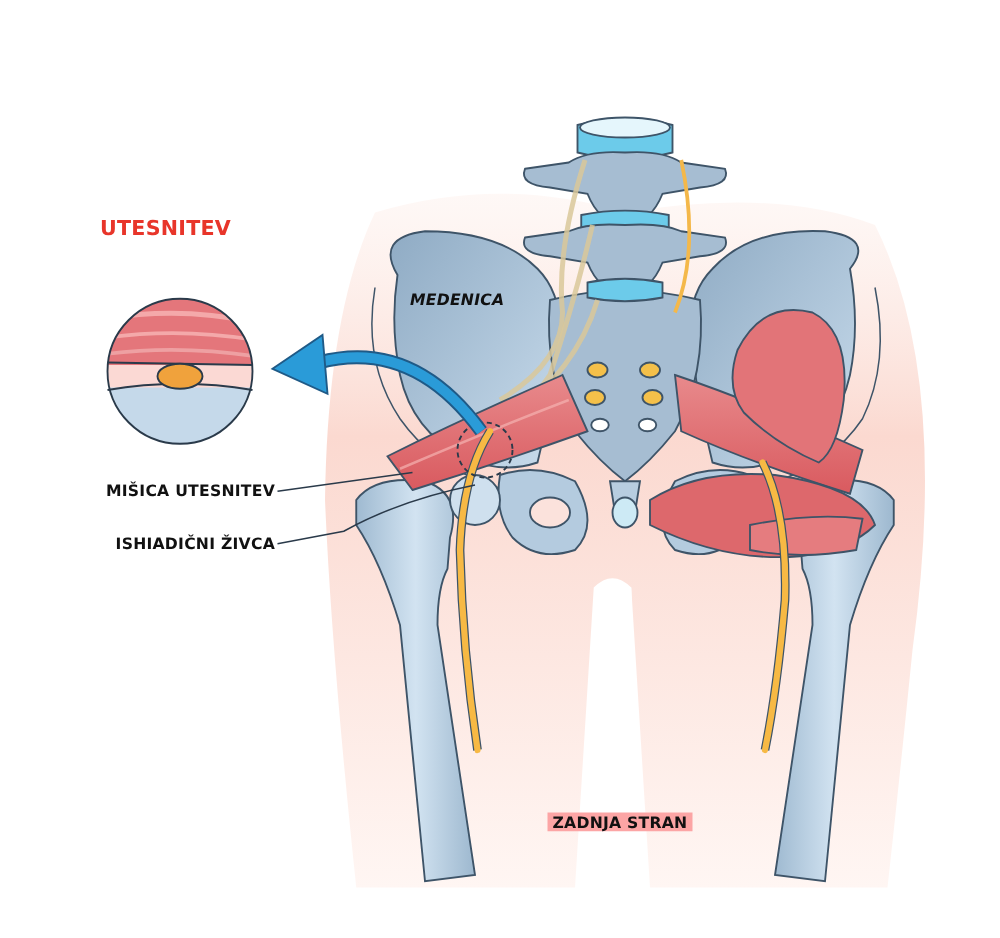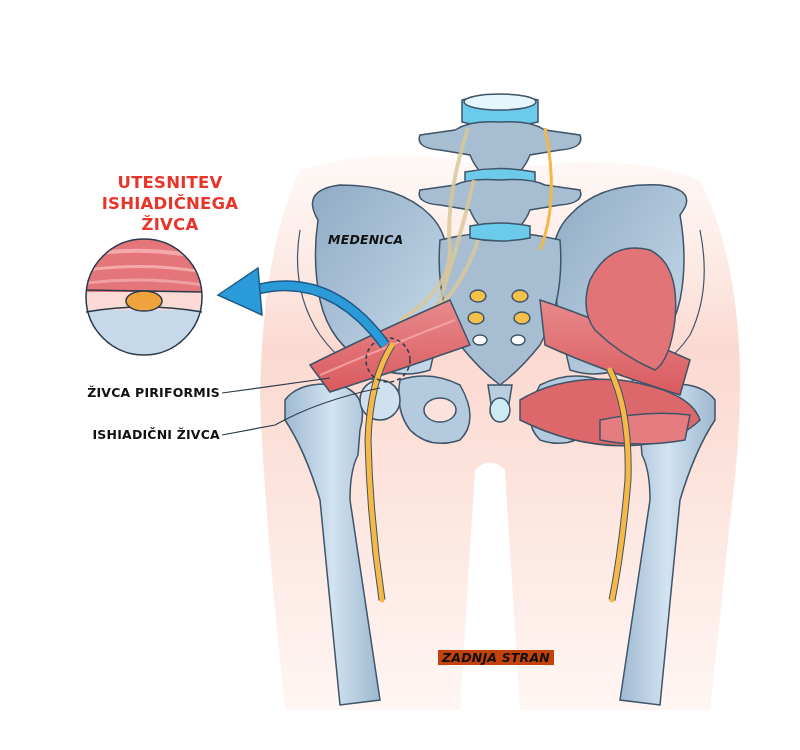--- a/index.html
+++ b/index.html
@@ -2,27 +2,27 @@
 <html><head>
   <meta charset="utf-8">
   <style>
     html, body { margin: 0; padding: 0; background: #ffffff; }
     body { width: 800px; height: 750px; position: relative; overflow: hidden; font-family: "DejaVu Sans", "Liberation Sans", sans-serif; }
     .stage { position: absolute; left: 0; top: 0; width: 800px; height: 750px; }
     svg.illustration { position: absolute; left: 0; top: 0; }
     .title {
       position: absolute; left: 80px; top: 172px; width: 180px;
       color: #e8352a; font-weight: bold; font-size: 16.5px; line-height: 21px;
-      text-align: center; letter-spacing: 0.2px;
+      letter-spacing: 0.2px;
     }
     .label { position: absolute; color: #111; font-weight: bold; font-size: 12.5px; white-space: nowrap; letter-spacing: 0.2px; }
     .lbl-medenica { left: 328px; top: 232px; font-style: italic; }
     .lbl-piriformis { left: 84px; top: 385px; width: 136px; text-align: right; }
     .lbl-ishiadicni { left: 84px; top: 427px; width: 136px; text-align: right; }
-    .lbl-zadnja { left: 438px; top: 650px; background: #c2410c; padding: 0 4px; font-style: italic; }
+    .lbl-zadnja { left: 438px; top: 650px; background: #fca5a5; padding: 0 4px; }
   </style>
 </head>
 <body>
 
 <div class="stage">
 
   <svg class="illustration" width="800" height="750" viewBox="0 0 800 750">
     <defs>
       <linearGradient id="skinGrad" x1="0" y1="0" x2="0" y2="1">
         <stop offset="0" stop-color="#fdeee9" stop-opacity="0.4"></stop>
@@ -142,21 +142,20 @@
     </g>
 
     <g stroke="#2a3a4a" stroke-width="1.2" fill="none">
       <path d="M222 393 L330 378"></path>
       <path d="M222 435 L275 425 Q320 400 380 388"></path>
     </g>
   </svg>
 
   <div class="title">
     <div>UTESNITEV</div>
-    <div>ISHIADIČNEGA ŽIVCA</div>
   </div>
 
   <div class="label lbl-medenica">MEDENICA</div>
-  <div class="label lbl-piriformis">ŽIVCA PIRIFORMIS</div>
+  <div class="label lbl-piriformis">MIŠICA UTESNITEV</div>
   <div class="label lbl-ishiadicni">ISHIADIČNI ŽIVCA</div>
   <div class="label lbl-zadnja">ZADNJA STRAN</div>
 
 </div>
 
 </body></html>

